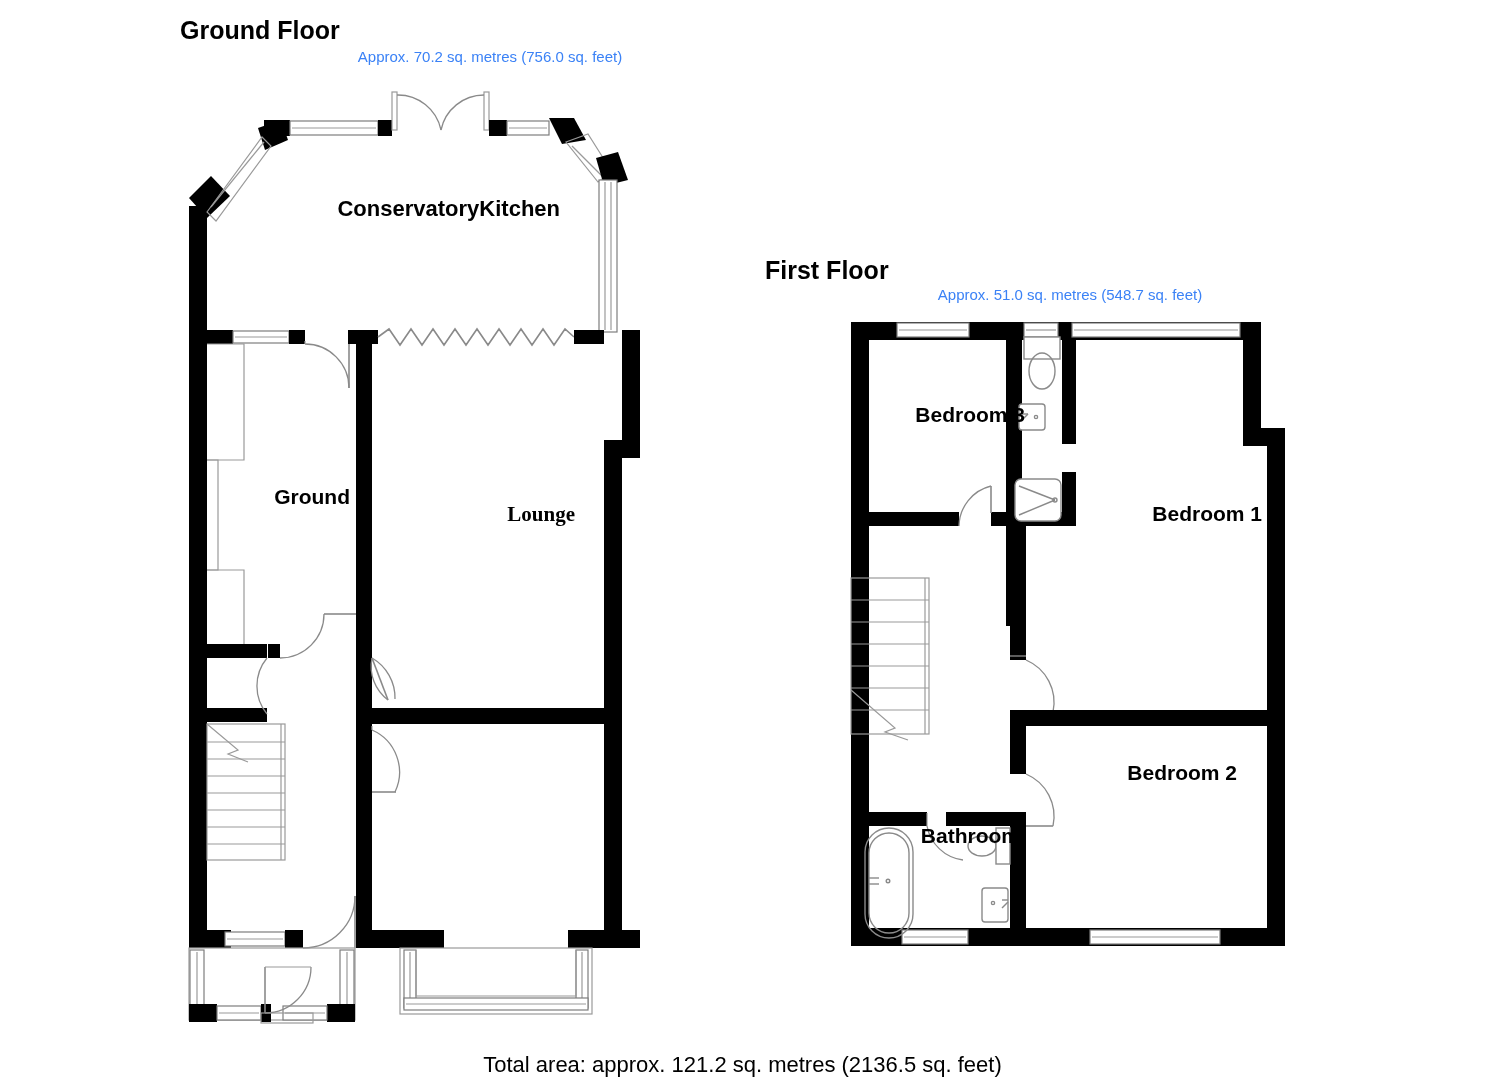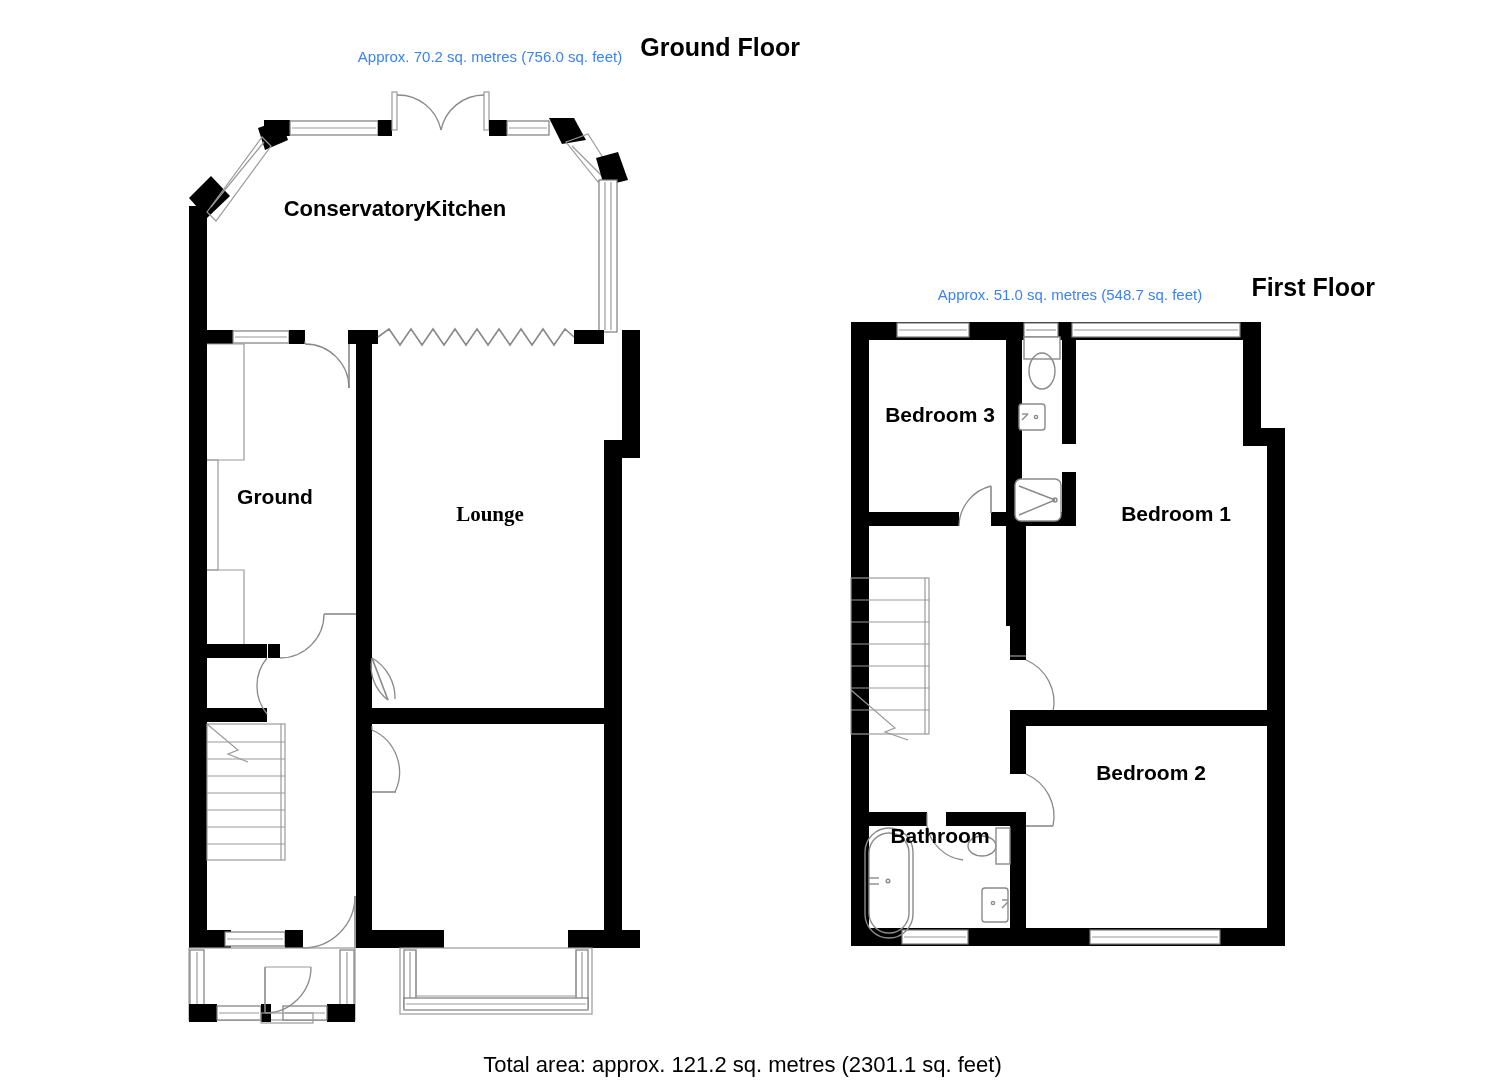--- a/index.html
+++ b/index.html
@@ -14,44 +14,43 @@
     color: #000000;
     position: relative;
     overflow: hidden;
   }
   #root {
     position: absolute;
     inset: 0;
   }
   .floor-title {
     position: absolute;
-    text-align: right;
+    text-align: left;
     font-weight: bold;
     font-size: 25px;
     letter-spacing: 0px;
     color: #000;
-    margin-top: 17px;
   }
   .floor-sub {
     position: absolute;
     text-align: center;
     font-size: 15px;
     color: #3b82f6;
   }
   .total-area {
     position: absolute;
     left: 0;
     right: 0;
     text-align: center;
     font-size: 22px;
     color: #000;
   }
   .room-label {
     position: absolute;
-    text-align: center;
+    text-align: right;
     font-weight: bold;
     font-size: 21px;
     line-height: 1.07;
     color: #000;
     white-space: pre-line;
     pointer-events: none;
   }
   .room-label.big { font-size: 22px; }
   svg.plan {
     position: absolute;
@@ -66,21 +65,21 @@
 <body>
 
 <div id="root">
 
   <div class="floor-title" style="left:180px; top:16px; width:620px;">Ground Floor</div>
   <div class="floor-sub" style="left:180px; top:48px; width:620px;">Approx. 70.2 sq. metres (756.0 sq. feet)</div>
 
   <div class="floor-title" style="left:765px; top:256px; width:610px;">First Floor</div>
   <div class="floor-sub" style="left:765px; top:286px; width:610px;">Approx. 51.0 sq. metres (548.7 sq. feet)</div>
 
-  <div class="total-area" style="top:1052px;">Total area: approx. 121.2 sq. metres (2301.1 sq. feet)</div>
+  <div class="total-area" style="top:1052px;">Total area: approx. 121.2 sq. metres (2136.5 sq. feet)</div>
 
   <svg class="plan" viewBox="0 0 1485 1080" xmlns="http://www.w3.org/2000/svg">
     <defs>
       <style>
         .w    { fill:#000; }
         .thin { fill:none; stroke:#9a9a9a; stroke-width:1.2; }
         .thin2{ fill:none; stroke:#8a8a8a; stroke-width:1.6; }
         .fx   { fill:none; stroke:#8a8a8a; stroke-width:1.4; }
         .fxf  { fill:#fff; stroke:#8a8a8a; stroke-width:1.4; }
         .door { fill:none; stroke:#8a8a8a; stroke-width:1.3; }

